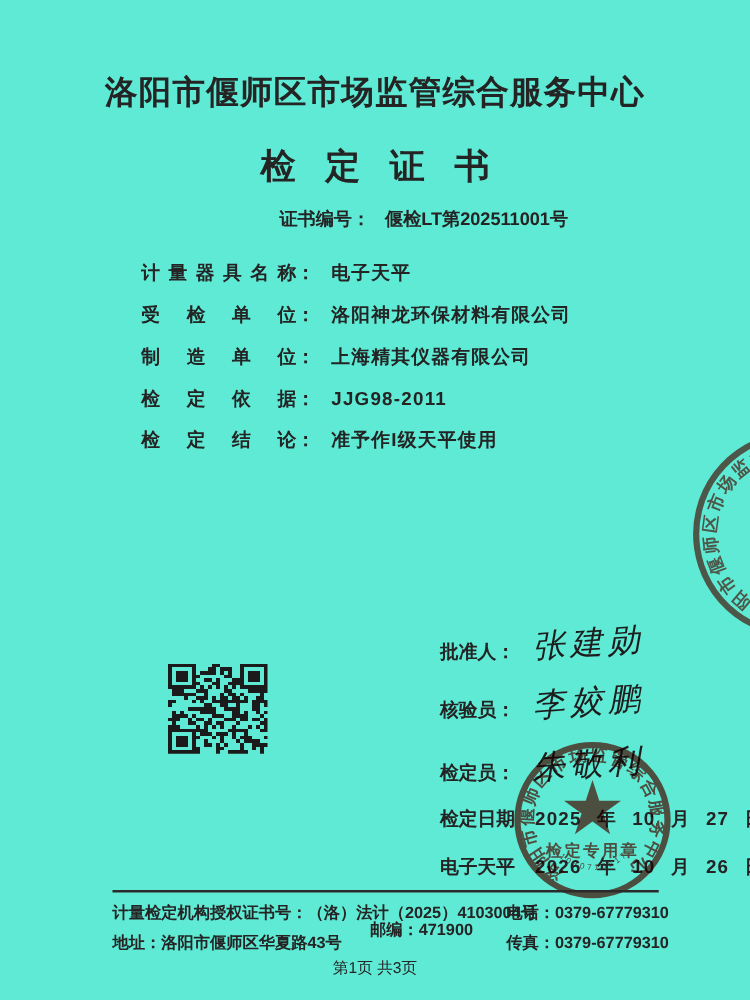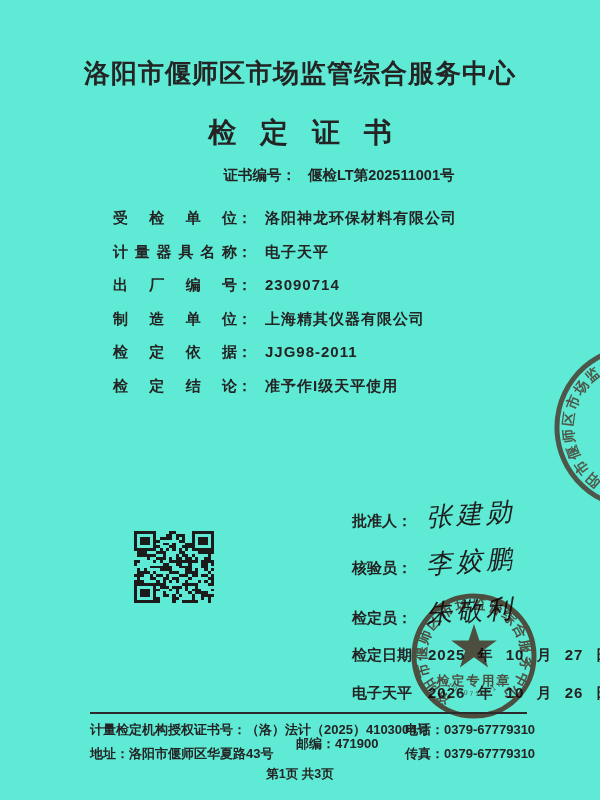--- a/index.html
+++ b/index.html
@@ -51,44 +51,41 @@
   .ring-t { font-size:14px; font-weight:700; letter-spacing:1.5px; fill:#c5372e; }
   .ring-t2 { font-size:14px; font-weight:700; letter-spacing:2px; fill:#c5372e; }
   .seal-title-t { font-size:13px; font-weight:700; letter-spacing:2px; fill:#c5372e; }
   .num-t { font-size:6.5px; letter-spacing:2.5px; fill:#c5372e; }
   .rule { position:absolute; top:712px; left:90px; width:437px; height:2px; background:#2b2b2b; }
   .fline { position:absolute; font-size:13px; font-weight:700; white-space:nowrap; }
   .f1l { top:721px; left:90px; } .f1r { top:721px; left:405px; }
   .f2l { top:745px; left:90px; } .f2m { top:735px; left:296px; } .f2r { top:745px; left:405px; }
   .pginfo {
     position:absolute; top:766px; left:0; width:100%;
-    text-align:center; font-size:12.5px; font-weight:700;
+    text-align:center; font-size:12.5px; font-weight:400;
   }
 </style>
 </head>
 <body>
 
 <div class="page">
 
   <div class="org-name">洛阳市偃师区市场监管综合服务中心</div>
   <div class="doc-title">检 定 证 书</div>
 
   <div class="cert-line">
     <span>证书编号：</span><span class="cert-no">偃检LT第202511001号</span>
   </div>
 
   <div class="fields">
-    <div class="frow">
-      <span class="flabel">受 检 单 位</span><span>：</span><span class="fvalue">洛阳神龙环保材料有限公司</span>
-    </div>
     <div class="frow">
       <span class="flabel">计 量 器 具 名 称</span><span>：</span><span class="fvalue">电子天平</span>
     </div>
     <div class="frow">
-      <span class="flabel">出 厂 编 号</span><span>：</span><span class="fvalue">23090714</span>
+      <span class="flabel">受 检 单 位</span><span>：</span><span class="fvalue">洛阳神龙环保材料有限公司</span>
     </div>
     <div class="frow">
       <span class="flabel">制 造 单 位</span><span>：</span><span class="fvalue">上海精其仪器有限公司</span>
     </div>
     <div class="frow">
       <span class="flabel">检 定 依 据</span><span>：</span><span class="fvalue">JJG98-2011</span>
     </div>
     <div class="frow">
       <span class="flabel">检 定 结 论</span><span>：</span><span class="fvalue">准予作I级天平使用</span>
     </div>

